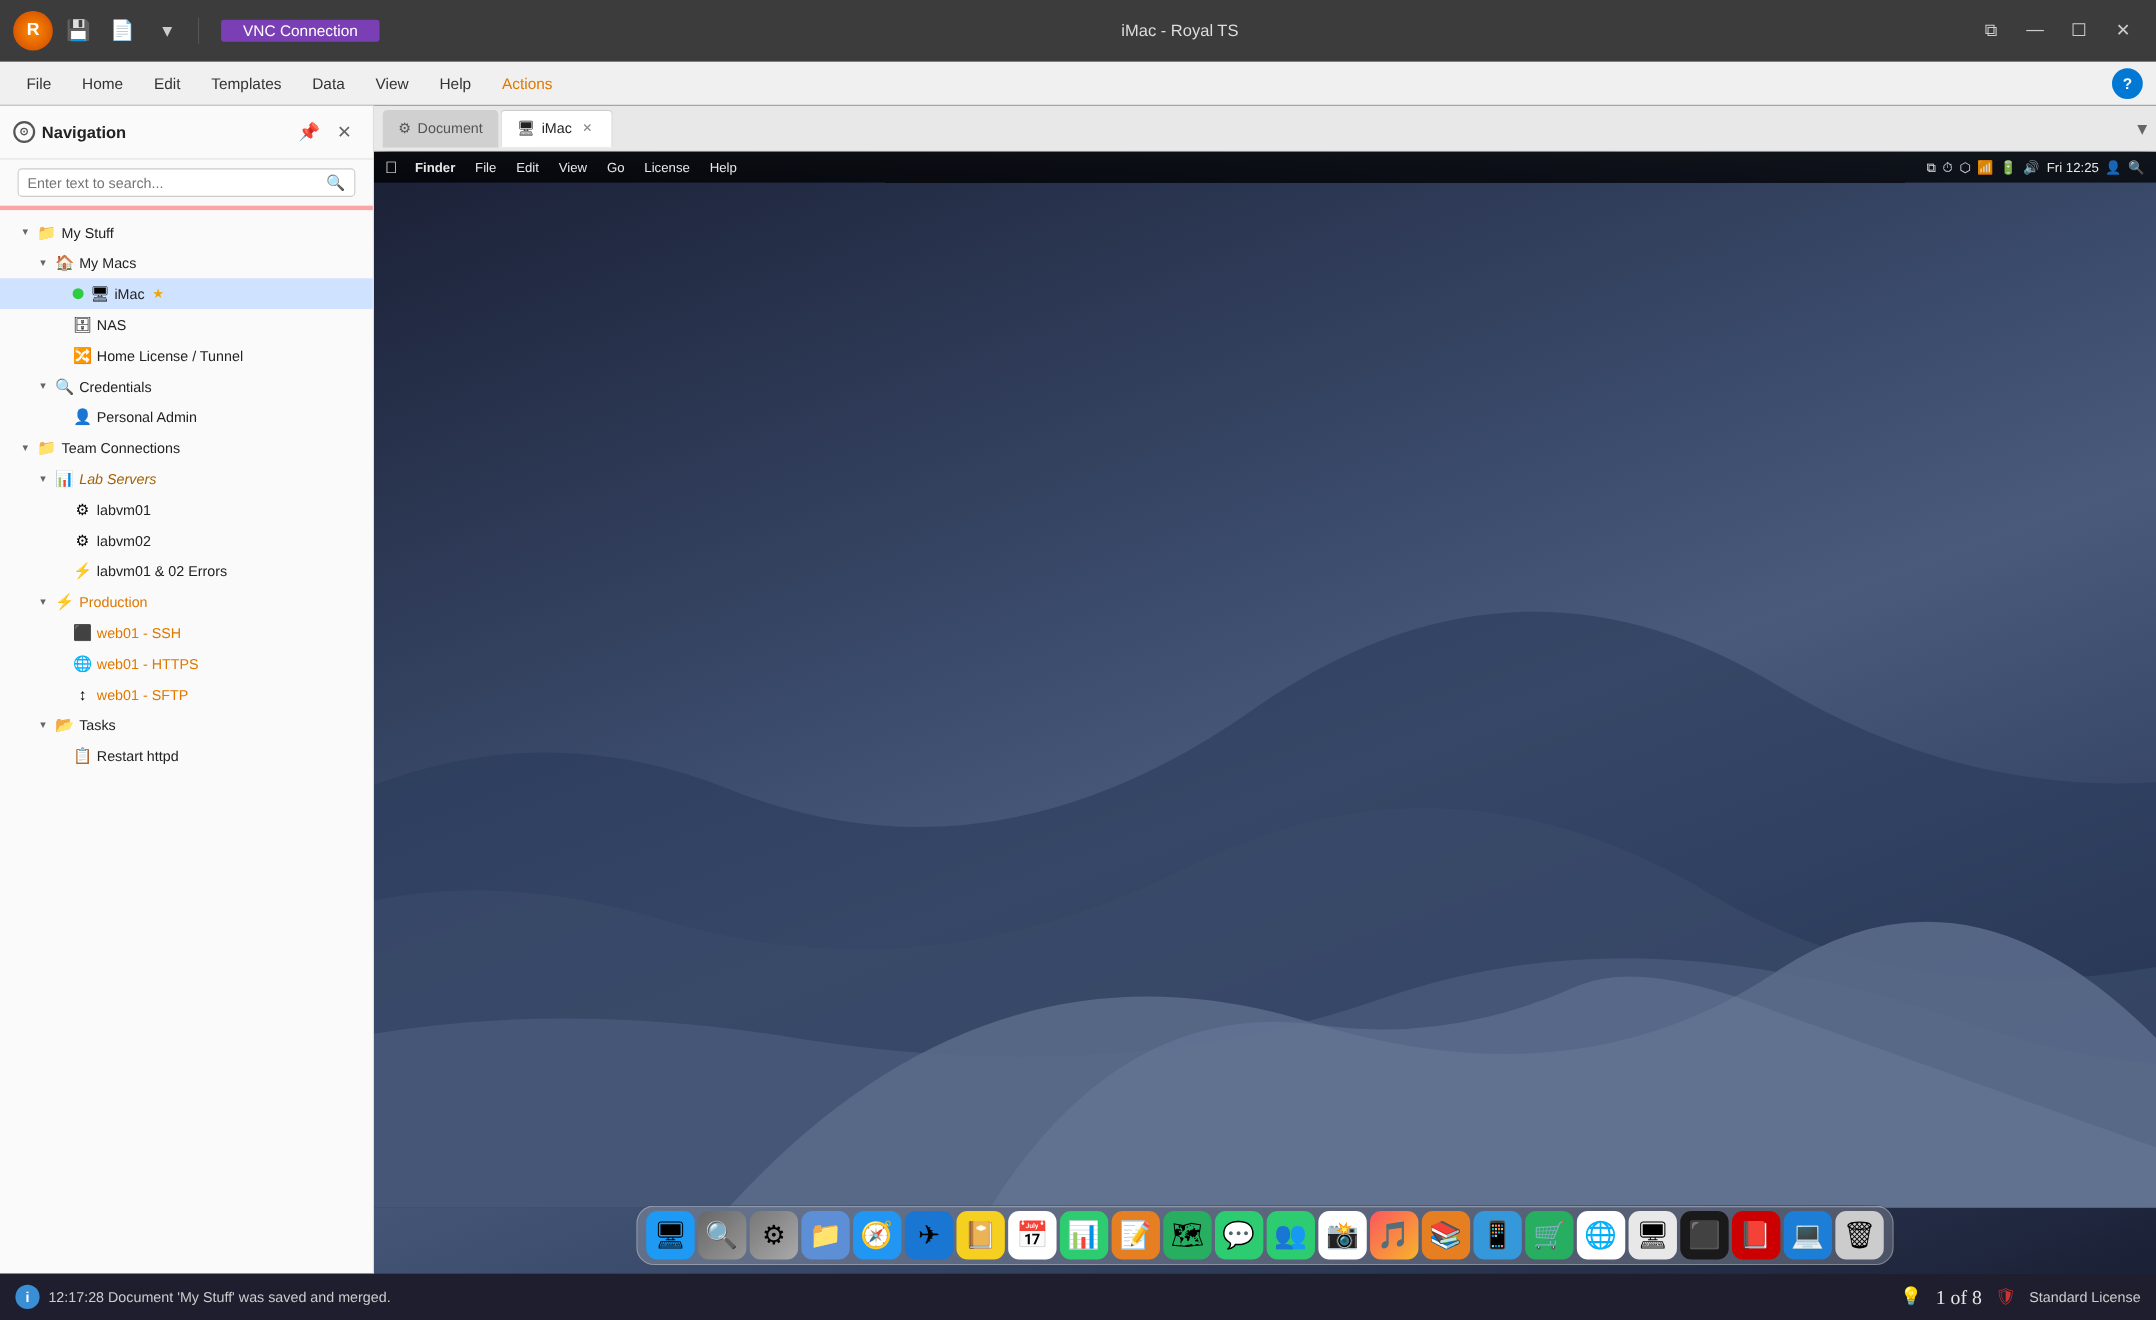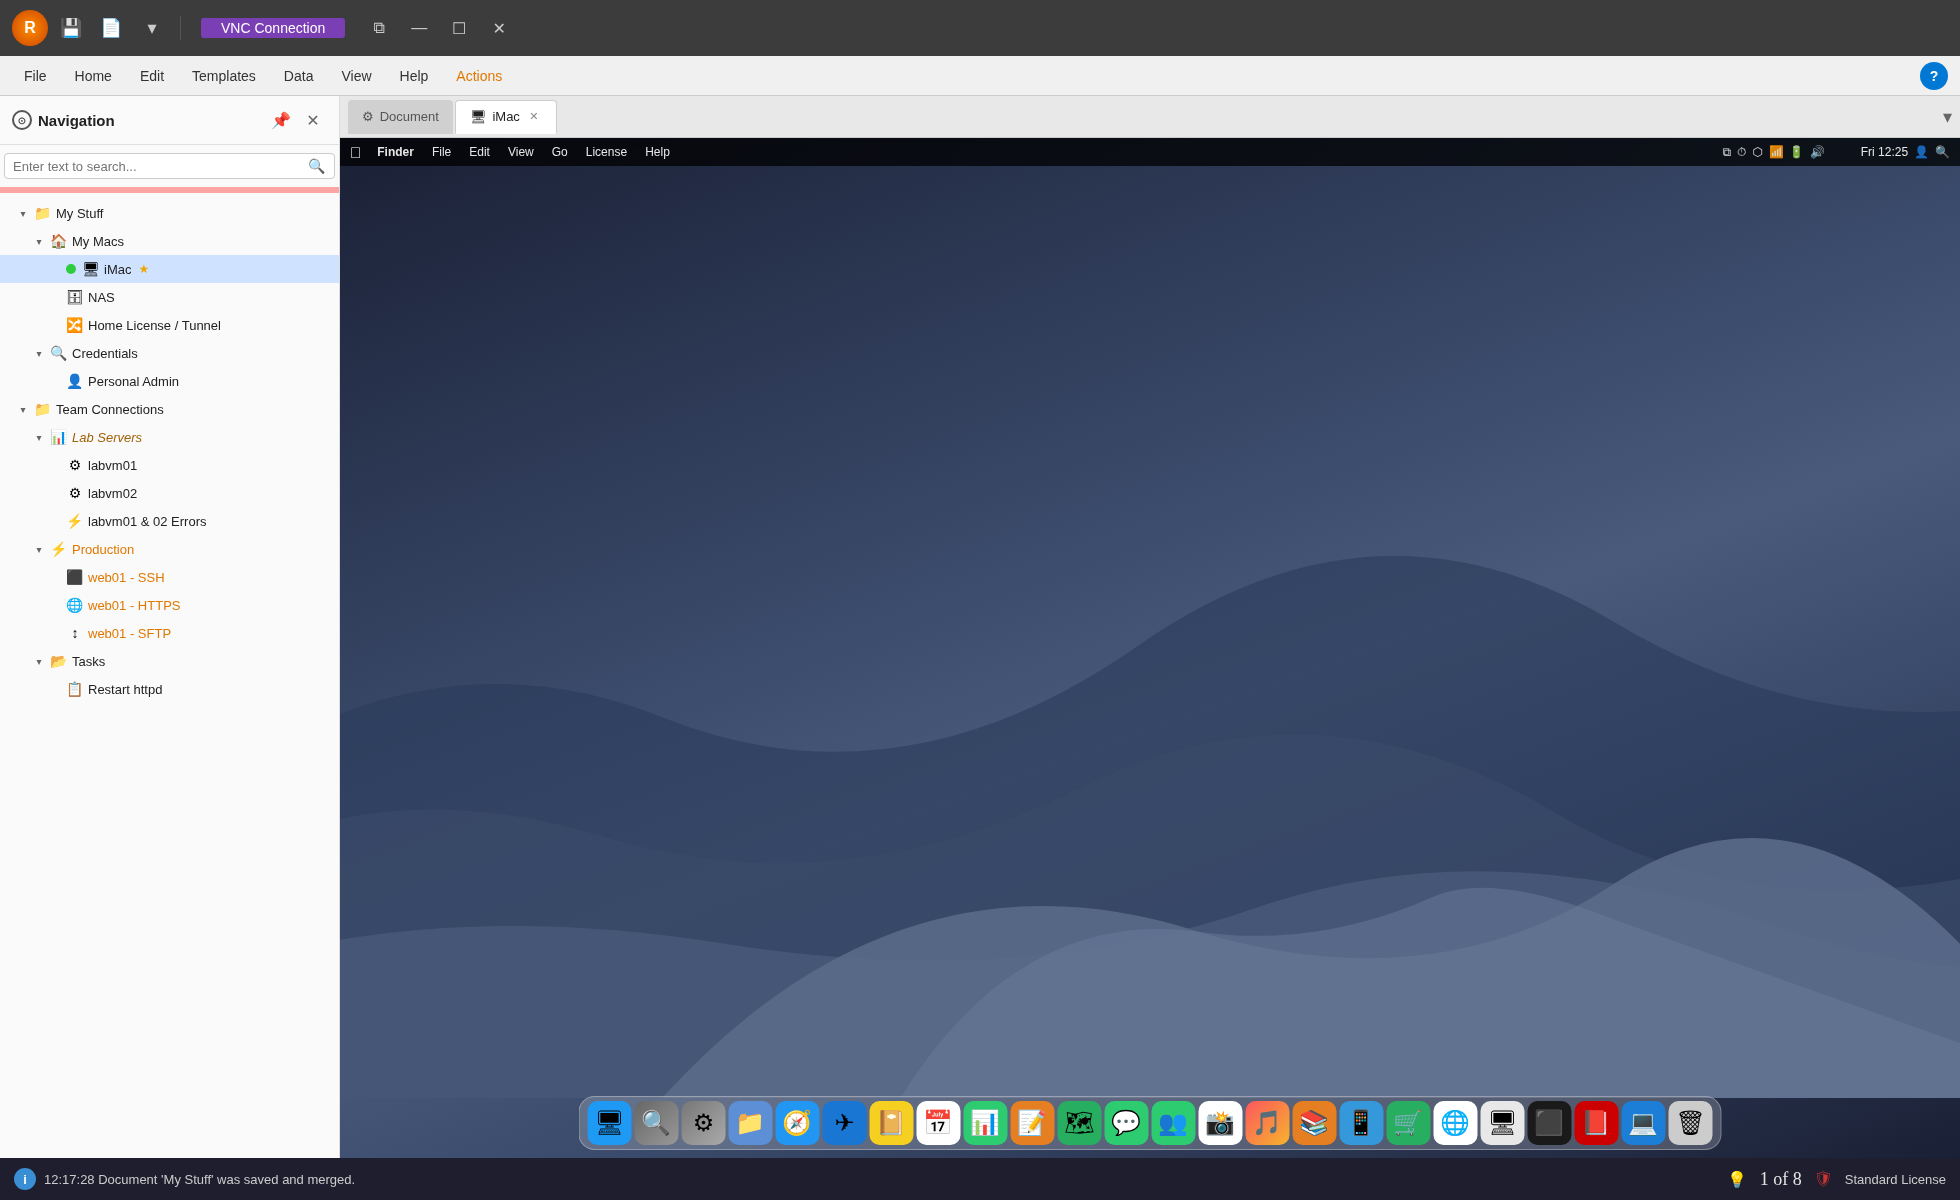--- a/index.html
+++ b/index.html
@@ -129,22 +129,22 @@
       font-size: 10px; color: #555;
     }
     .sidebar-header-actions { display: flex; gap: 4px; }
     .sidebar-header-btn {
       width: 28px; height: 28px;
       display: flex; align-items: center; justify-content: center;
       color: #666; font-size: 16px; cursor: pointer; border-radius: 3px;
     }
 
     .search-bar {
-      padding: 8px 4px;
-      border-bottom: 6px solid #fca5a5;
+      padding: 8px 16px;
+      border-bottom: 4px solid #fca5a5;
     }
     .search-input-wrap {
       display: flex;
       align-items: center;
       background: white;
       border: 1px solid #ccc;
       border-radius: 4px;
       padding: 4px 8px;
       gap: 6px;
     }
@@ -277,21 +277,21 @@
       padding: 2px 6px;
       cursor: pointer;
       font-weight: 500;
     }
     .mac-menu-item.bold { font-weight: 700; }
     .mac-menubar-right {
       margin-left: auto;
       display: flex; align-items: center; gap: 6px;
     }
     .mac-status-icon { color: rgba(255,255,255,0.85); font-size: 12px; }
-    .mac-time { color: rgba(255,255,255,0.9); font-size: 12px; font-weight: 500; margin-left: 29px; }
+    .mac-time { color: rgba(255,255,255,0.9); font-size: 12px; font-weight: 500; }
 
     
     .dune-container {
       position: absolute;
       bottom: 60px; left: 0; right: 0;
       height: 70%;
     }
     .dune-svg { width: 100%; height: 100%; }
 
     
@@ -361,20 +361,21 @@
 </head>
 <body>
 
 <div class="title-bar">
   <div class="title-bar-logo">R</div>
   <div class="title-bar-icon">💾</div>
   <div class="title-bar-icon">📄</div>
   <div class="title-bar-icon">▾</div>
   <div class="title-bar-separator"></div>
   <div class="title-bar-vnc">VNC Connection</div>
+  <div class="title-bar-title">iMac - Royal TS</div>
   <div class="title-bar-controls">
     <div class="title-bar-btn">⧉</div>
     <div class="title-bar-btn">—</div>
     <div class="title-bar-btn">☐</div>
     <div class="title-bar-btn close">✕</div>
   </div>
 </div>
 
 <div class="menu-bar">
   <div class="menu-item">File</div>

